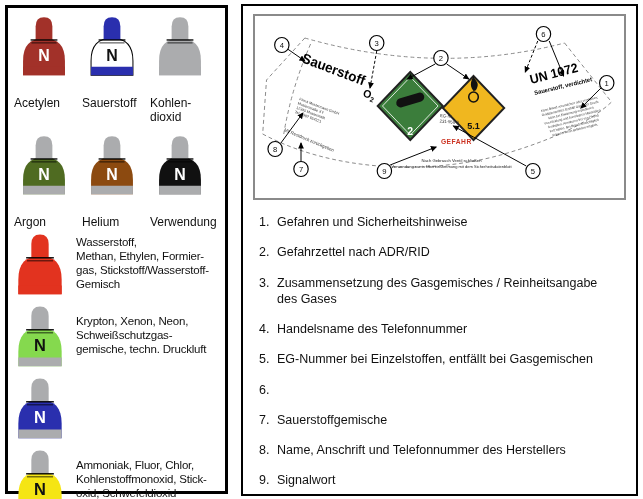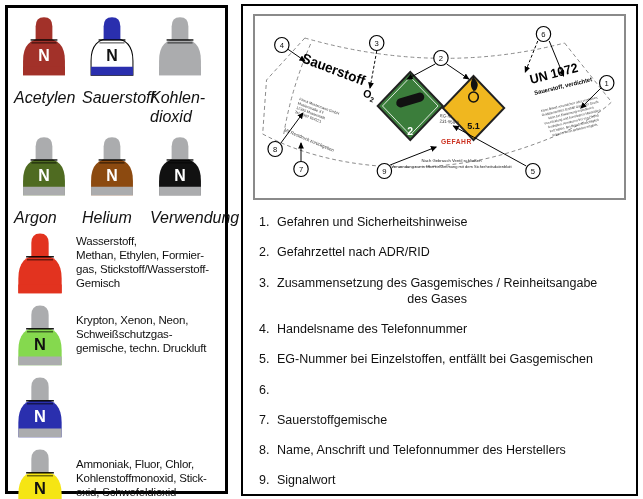--- a/index.html
+++ b/index.html
@@ -4,32 +4,32 @@
 <style>
   html,body{margin:0;padding:0;background:#fff;}
   body{width:643px;height:499px;position:relative;font-family:"Liberation Sans",sans-serif;color:#111;overflow:hidden;}
   .panel{position:absolute;background:#fff;box-sizing:border-box;}
   #left-panel{left:5px;top:5px;width:223px;height:489px;border:3px solid #000;padding:6px 4px 4px 6px;}
   #right-panel{left:241px;top:4px;width:397px;height:492px;border:2px solid #000;padding:8px 8px 4px 8px;}
   
   .small-grid{display:grid;grid-template-columns:68px 68px 68px;row-gap:8px;}
   .cyl-cell{display:flex;flex-direction:column;align-items:flex-start;}
   .cyl-cell svg{margin-left:4px;}
-  .cyl-label{font-size:16px;line-height:1.2;white-space:pre-line;margin-top:12px;font-style:italic;}
+  .cyl-label{font-size:12px;line-height:1.2;white-space:pre-line;margin-top:20px;}
   .large-list{margin-top:1px;}
   .large-row{display:flex;align-items:center;margin-bottom:6px;}
   .large-row svg{flex:0 0 52px;}
   .large-label{font-size:11.5px;line-height:1.22;white-space:pre-line;margin-left:10px;letter-spacing:-0.2px;}
   
   .figure-box{border:2px solid #8a8a8a;height:182px;margin:0 2px 10px 2px;}
   .figure-box svg{display:block;width:100%;height:100%;font-family:"Liberation Sans",sans-serif;}
   .legend{margin-top:14px;padding-left:8px;}
   .legend-item{display:flex;margin-bottom:14px;font-size:12.5px;line-height:1.3;}
   .legend-num{flex:0 0 18px;}
-  .legend-text{white-space:pre-line;text-align:center;}
+  .legend-text{white-space:pre-line;}
 </style>
 </head>
 <body>
 
 <div id="left-panel" class="panel">
   <div class="small-grid">
 
       <div class="cyl-cell">
         <svg width="52" height="62" viewBox="0 0 60 74">
           <path d="M5,73 V56 C5,38 13,29 30,29 C47,29 55,38 55,56 V73 Z" stroke-width="1.2" fill="#A23129" stroke="none"></path>

